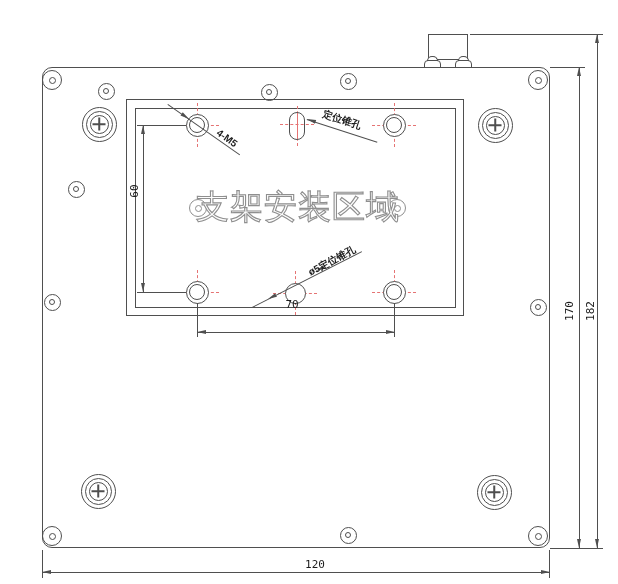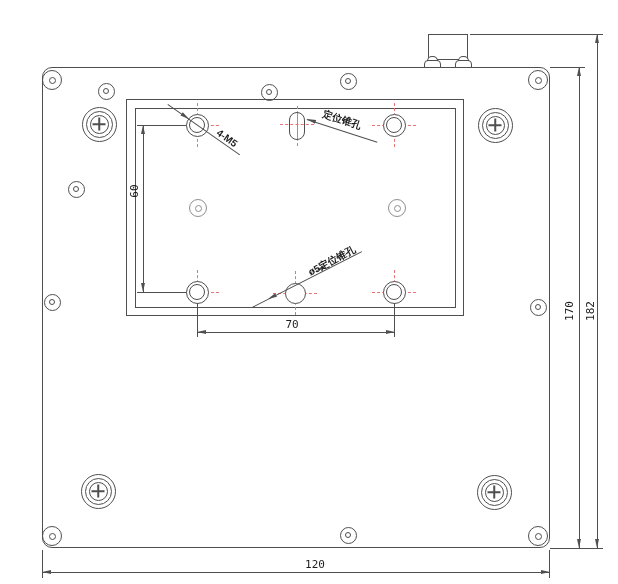--- a/index.html
+++ b/index.html
@@ -152,34 +152,35 @@
   <div class="rh" style="left:280px; top:124px; width:34px;"></div>
   <div class="rect" style="left:289px; top:112px; width:16px; height:28px; border-radius:8px;"></div>
   <div class="rv" style="left:297px; top:113px; height:26px; border-left-style:solid;"></div>
 
   <div class="c gray" style="left:189px; top:199px; width:18px; height:18px;">
       <div class="cc" style="width:7px;height:7px;"></div>
     </div>
   <div class="c gray" style="left:388px; top:199px; width:18px; height:18px;">
       <div class="cc" style="width:7px;height:7px;"></div>
     </div>
+  <div class="area-text">支架安装区域</div>
 
   <div class="ln" style="left:137px; top:125px; width:49px; height:1px;"></div>
   <div class="ln" style="left:137px; top:292px; width:49px; height:1px;"></div>
   <div class="ln" style="left:143px; top:125px; width:1px; height:167px;"></div>
   <div class="ar u" style="left:140.5px; top:125px;"></div>
   <div class="ar d" style="left:140.5px; top:283px;"></div>
   <div class="dim v" style="left:134px; top:191px;">60</div>
 
   <div class="ln" style="left:197px; top:303px; width:1px; height:34px;"></div>
   <div class="ln" style="left:394px; top:303px; width:1px; height:34px;"></div>
   <div class="ln" style="left:197px; top:332px; width:198px; height:1px;"></div>
   <div class="ar l" style="left:197px; top:330px;"></div>
   <div class="ar r" style="left:386px; top:330px;"></div>
-  <div class="dim" style="left:292px; top:324px;">70</div>
+  <div class="dim" style="left:292px; top:304px;">70</div>
 
   <div class="ln" style="left:42px; top:550px; width:1px; height:28px;"></div>
   <div class="ln" style="left:549px; top:550px; width:1px; height:28px;"></div>
   <div class="ln" style="left:42px; top:572px; width:508px; height:1px;"></div>
   <div class="ar l" style="left:42px; top:570px;"></div>
   <div class="ar r" style="left:541px; top:570px;"></div>
   <div class="dim" style="left:315px; top:564px;">120</div>
 
   <div class="ln" style="left:550px; top:67px; width:35px; height:1px;"></div>
   <div class="ln" style="left:579px; top:67px; width:1px; height:481px;"></div>

